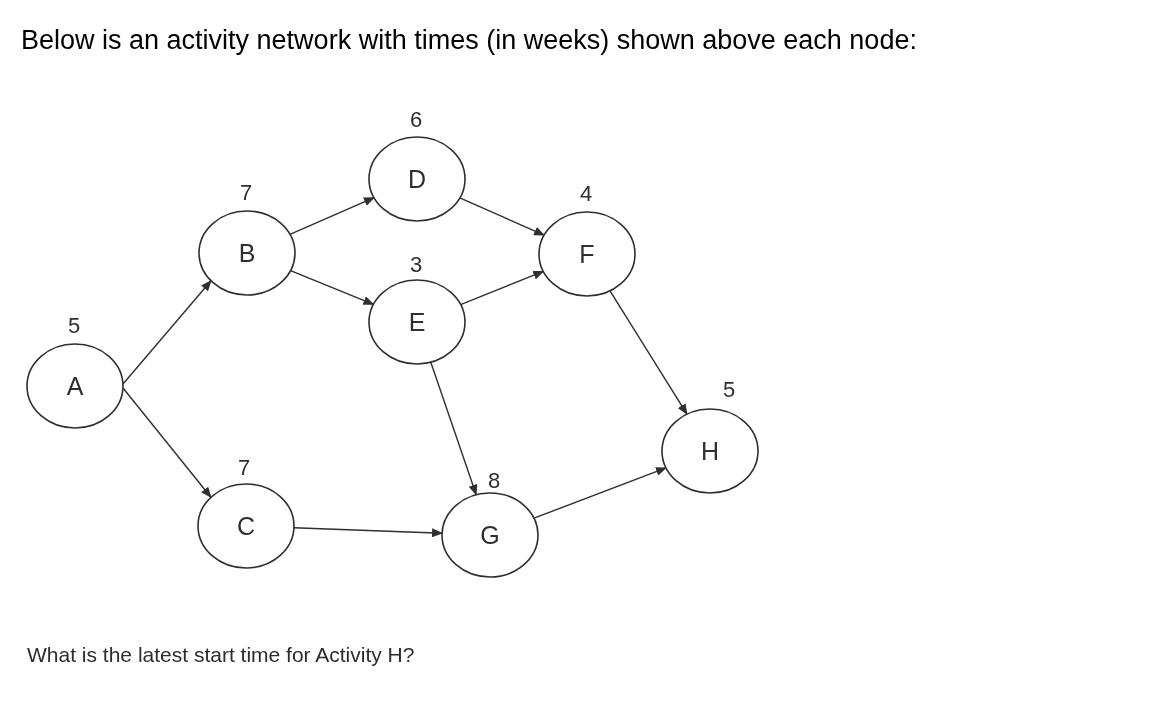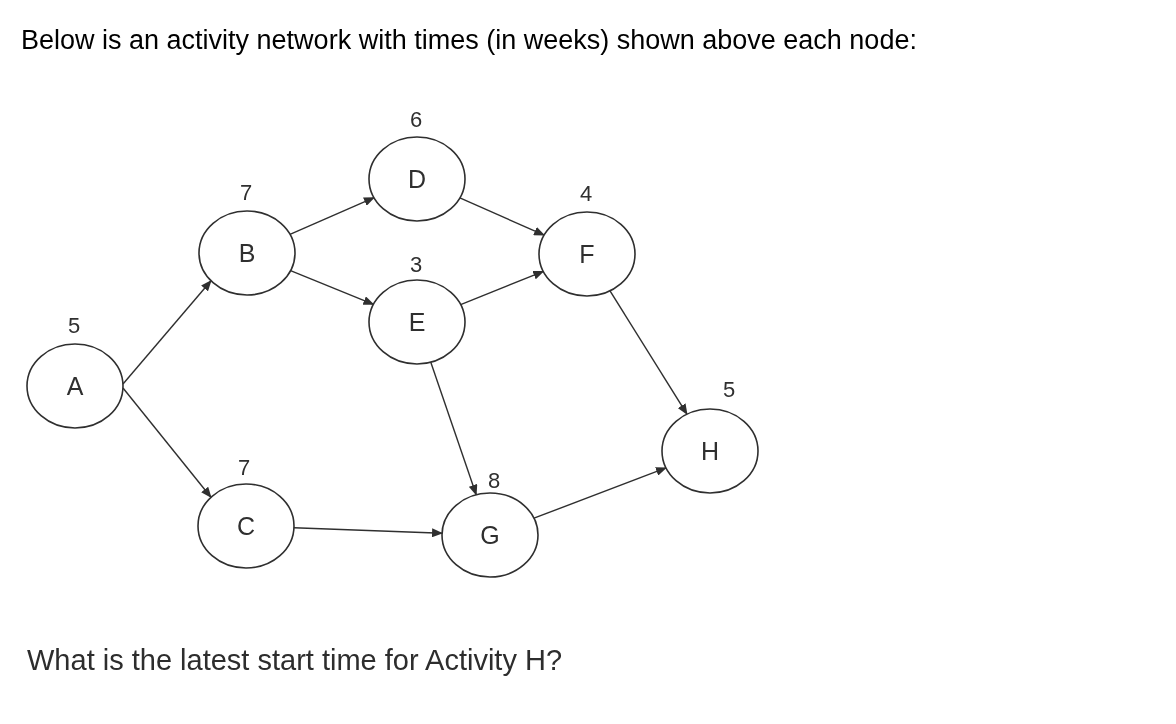--- a/index.html
+++ b/index.html
@@ -21,21 +21,21 @@
     top: 24px;
     font-size: 27px;
     line-height: 1.25;
     color: #000000;
     white-space: nowrap;
   }
   .question-text {
     position: absolute;
     left: 27px;
     top: 642px;
-    font-size: 29px;
+    font-size: 21px;
     line-height: 1.25;
     color: #2d2d2d;
     white-space: nowrap;
   }
   svg.diagram {
     position: absolute;
     left: 0;
     top: 0;
   }
   .node-ellipse {

